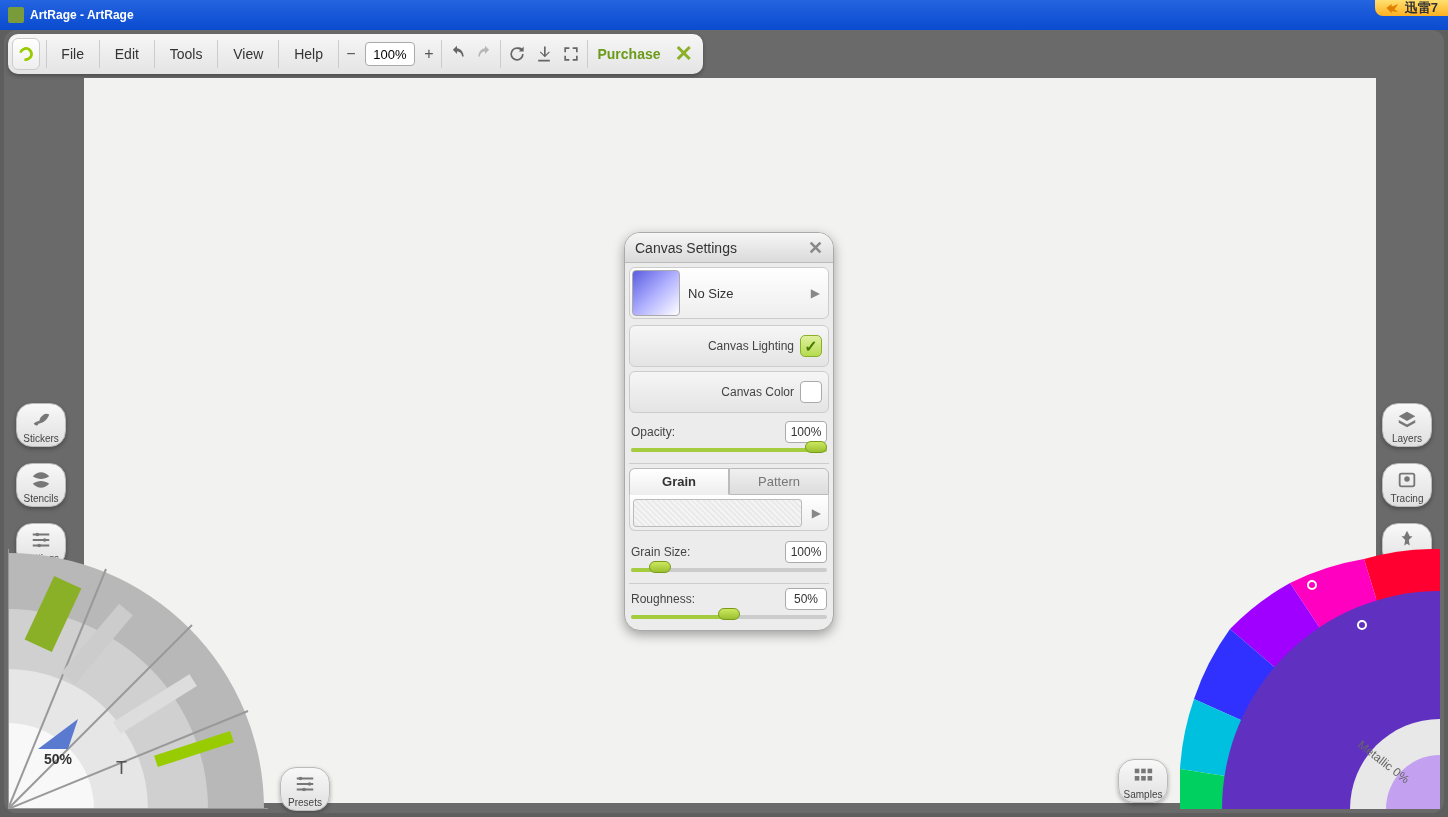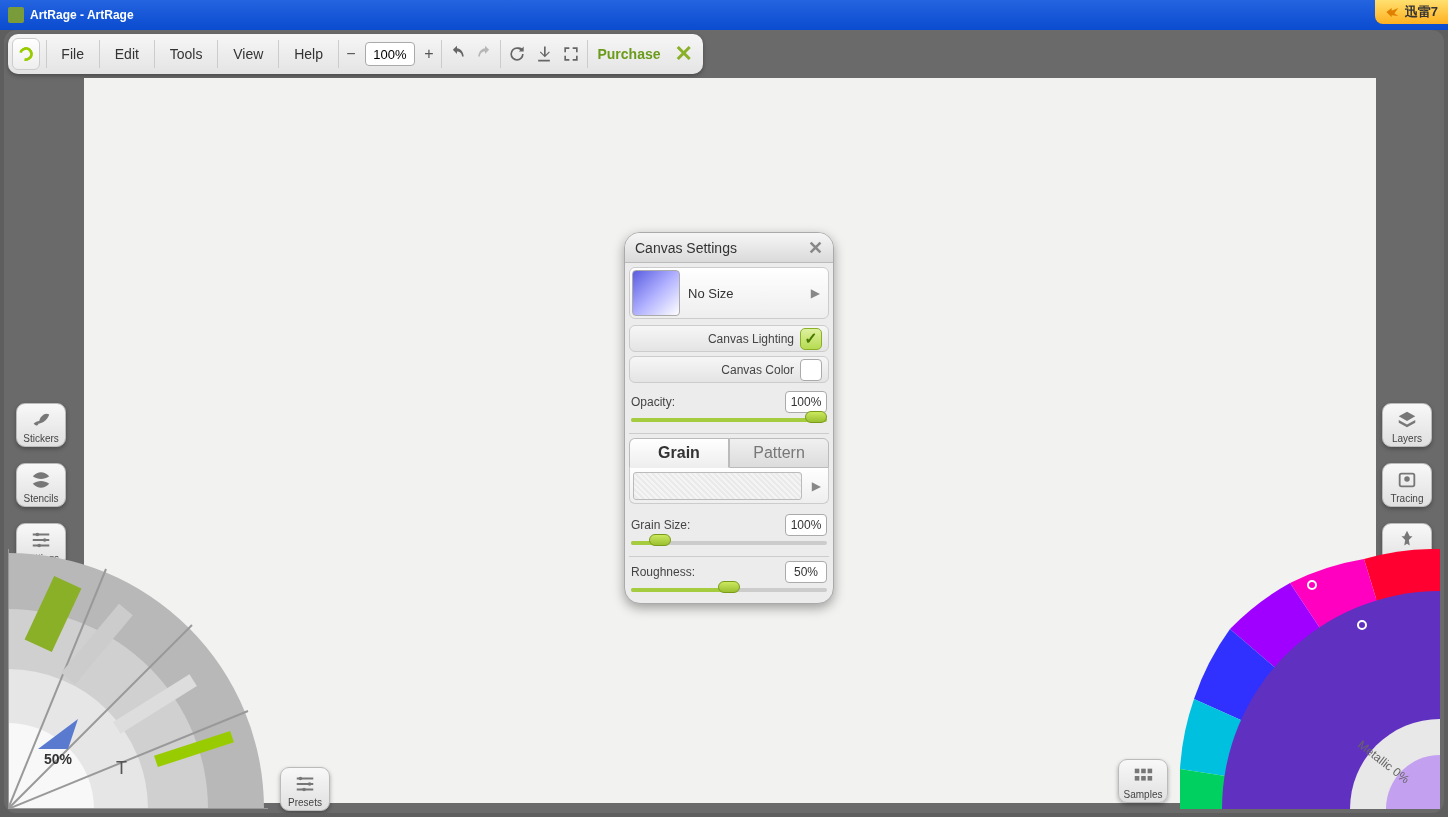--- a/index.html
+++ b/index.html
@@ -1,21 +1,21 @@
 <!DOCTYPE html>
 <html><head>
 <meta charset="utf-8">
 <style>
 * { box-sizing: border-box; margin: 0; padding: 0; font-family: Arial, sans-serif; }
 body { width: 1448px; height: 817px; background: #5e5e5e; overflow: hidden; position: relative; }
 
 
 .title-bar { height: 30px; background: linear-gradient(#2464e0, #0a4bd0); display: flex; align-items: center; padding: 0 8px; color: #fff; font-size: 12px; font-weight: bold; position: relative; }
 .title-bar .icon { width: 16px; height: 16px; background: #7a9b3a; margin-right: 6px; border-radius: 2px; }
-.title-bar .badge { position: absolute; right: 0; top: 0; height: 24px; background: linear-gradient(#ffe070,#ffb020); padding: 0 10px; display: flex; align-items: center; font-size: 13px; color: #333; border-radius: 0 0 0 8px; }
+.title-bar .badge { position: absolute; right: 0; top: 0; height: 16px; background: linear-gradient(#ffe070,#ffb020); padding: 0 10px; display: flex; align-items: center; font-size: 13px; color: #333; border-radius: 0 0 0 8px; }
 .title-bar .badge svg { margin-right: 4px; }
 
 
 .app-frame { position: absolute; left: 4px; top: 30px; right: 4px; bottom: 4px; background: #6a6a6a; border-radius: 12px; overflow: hidden; }
 
 
 .menu-bar { height: 40px; background: linear-gradient(#f6f6f6,#e4e4e4); border-radius: 10px; margin: 4px 4px 0 4px; display: flex; align-items: center; padding: 0 4px; width: 695px; box-shadow: 0 2px 4px rgba(0,0,0,.3); }
 .menu-bar .logo-btn { width: 32px; height: 32px; display:flex; align-items:center; justify-content:center; border-radius:6px; border:1px solid #ccc; margin-right:4px; background:linear-gradient(#fff,#eee); cursor:pointer; }
 .menu-bar .logo-btn .dot { width:14px; height:14px; border:3px solid #9c0; border-radius:50%; border-left-color:transparent; transform:rotate(-30deg);}
 .menu-item { padding: 6px 12px; font-size: 14px; color: #333; cursor: pointer; border-radius: 4px; border:1px solid transparent;}
@@ -26,21 +26,21 @@
 .icon-btn { width:32px; height:32px; display:flex; align-items:center; justify-content:center; cursor:pointer; color:#666; border-radius:4px;}
 .icon-btn svg { width:20px; height:20px; }
 .icon-btn.disabled { opacity:.4; }
 .purchase { color:#6b9b1a; font-weight:bold; font-size:14px; padding:0 8px; cursor:pointer;}
 .close-x { color:#8ab028; font-size:22px; font-weight:bold; cursor:pointer; padding:0 6px;}
 
 
 .canvas-area { position:absolute; left:80px; top:48px; right:68px; bottom:10px; background:#f2f2f0; }
 
 
-.side-pod { position:absolute; width:50px; background:linear-gradient(#f8f8f8,#e0e0e0); border:1px solid #bbb; border-radius:9px; display:flex; flex-direction:column; align-items:center; justify-content:center; padding:5px 0 2px 0; cursor:pointer; box-shadow:0 2px 4px rgba(0,0,0,.3);}
+.side-pod { position:absolute; width:50px; background:linear-gradient(#f8f8f8,#e0e0e0); border:1px solid #bbb; border-radius:16px; display:flex; flex-direction:column; align-items:center; justify-content:center; padding:5px 0 2px 0; cursor:pointer; box-shadow:0 2px 4px rgba(0,0,0,.3);}
 .side-pod .pod-icon { width:28px; height:22px; color:#777; }
 .side-pod .pod-label { font-size:10px; color:#444; margin-top:2px;}
 .pod-stickers { left:12px; top:373px; }
 .pod-stencils { left:12px; top:433px; }
 .pod-settings { left:12px; top:493px; }
 .pod-layers { right:12px; top:373px; }
 .pod-tracing { right:12px; top:433px; }
 .pod-refs { right:12px; top:493px; }
 .pod-presets { position:absolute; left:276px; bottom:2px; }
 .pod-samples { position:absolute; right:276px; bottom:10px;margin-top:28px; }
@@ -56,33 +56,33 @@
 
 
 .dialog { position:absolute; left:620px; top:202px; width:210px; background:#ececec; border:1px solid #aaa; border-radius:16px; box-shadow:0 4px 12px rgba(0,0,0,.35); overflow:hidden;}
 .dialog-title { height:30px; background:linear-gradient(#f6f6f6,#dadada); display:flex; align-items:center; padding:0 10px; font-size:14px; color:#333; border-bottom:1px solid #bbb;}
 .dialog-title .close { margin-left:auto; font-size:18px; color:#888; cursor:pointer; font-weight:bold;}
 .dialog-body { padding:4px; }
 .preset-row { height:52px; background:linear-gradient(#fff,#eee); border:1px solid #ccc; border-radius:6px; display:flex; align-items:center; padding:2px; gap:8px; margin-bottom:6px;}
 .preset-row .thumb { width:48px; height:46px; border:1px solid #aaa; border-radius:4px; background:linear-gradient(135deg,#5a5de0,#b0b0ff,#fff); }
 .preset-row .name { flex:1; font-size:13px; color:#333; }
 .preset-row .arrow { color:#888; padding:0 6px; font-size:12px; cursor:pointer;}
-.setting-row { height:27px; background:linear-gradient(#f6f6f6,#e4e4e4); border:1px solid #ccc; border-radius:6px; display:flex; align-items:center; padding:0 6px; margin-bottom:4px; gap:6px;}
+.setting-row { height:42px; background:linear-gradient(#f6f6f6,#e4e4e4); border:1px solid #ccc; border-radius:6px; display:flex; align-items:center; padding:0 6px; margin-bottom:4px; gap:6px;}
 .setting-row .lbl { flex:1; text-align:right; font-size:12px; color:#444;}
 .setting-row .chk { width:22px; height:22px; border:1px solid #8ab028; border-radius:5px; background:linear-gradient(#dff0a0,#b5db50); display:flex; align-items:center; justify-content:center; color:#4a7a00; font-weight:bold; cursor:pointer;}
 .setting-row .swatch { width:22px; height:22px; border:1px solid #aaa; border-radius:4px; background:#fff; cursor:pointer;}
 .slider-row { padding:4px 2px 8px 2px; border-bottom:1px solid #ccc;}
 .slider-row .sl-head { display:flex; align-items:center; justify-content:space-between; font-size:12px; color:#444; margin-bottom:2px;}
 .slider-row .sl-val { width:42px; height:22px; border:1px solid #aaa; border-radius:4px; background:#fff; text-align:center; font-size:12px; line-height:20px; color:#333;}
 .slider-track { position:relative; height:10px; display:flex; align-items:center;}
 .slider-track .bar { height:4px; background:#ccc; width:100%; border-radius:2px; position:relative;}
 .slider-track .fill { position:absolute; left:0; top:0; height:4px; background:#a5cc3e; border-radius:2px;}
 .slider-track .knob { position:absolute; top:-4px; width:22px; height:12px; background:linear-gradient(#cce860,#9bc030); border:1px solid #7a9b1a; border-radius:6px; cursor:pointer;}
 .tabs { display:flex; margin:4px 0 0 0;}
-.tab { flex:1; text-align:center; font-size:16px; padding:5px 0; background:linear-gradient(#f0f0f0,#dcdcdc); border:1px solid #bbb; color:#777; cursor:pointer;}
+.tab { flex:1; text-align:center; font-size:13px; padding:5px 0; background:linear-gradient(#f0f0f0,#dcdcdc); border:1px solid #bbb; color:#777; cursor:pointer;}
 .tab.active { background:linear-gradient(#fff,#eee); color:#333; border-bottom-color:#eee; font-weight:bold;}
 .tab:first-child { border-radius:6px 0 0 0;}
 .tab:last-child { border-radius:0 6px 0 0;}
 .grain-row { height:36px; background:linear-gradient(#fff,#eee); border:1px solid #ccc; border-top:none; border-radius:0 0 6px 6px; display:flex; align-items:center; padding:3px; gap:6px; margin-bottom:6px;}
 .grain-row .gthumb { flex:1; height:28px; border:1px solid #bbb; border-radius:3px; background:repeating-linear-gradient(45deg,#f4f4f4,#f4f4f4 2px,#eaeaea 2px,#eaeaea 4px);}
 .grain-row .arrow { color:#888; padding:0 4px; font-size:12px; cursor:pointer;}
 .slider-row.last { border-bottom:none; padding-bottom:4px;}
 </style>
 </head>
 <body>

